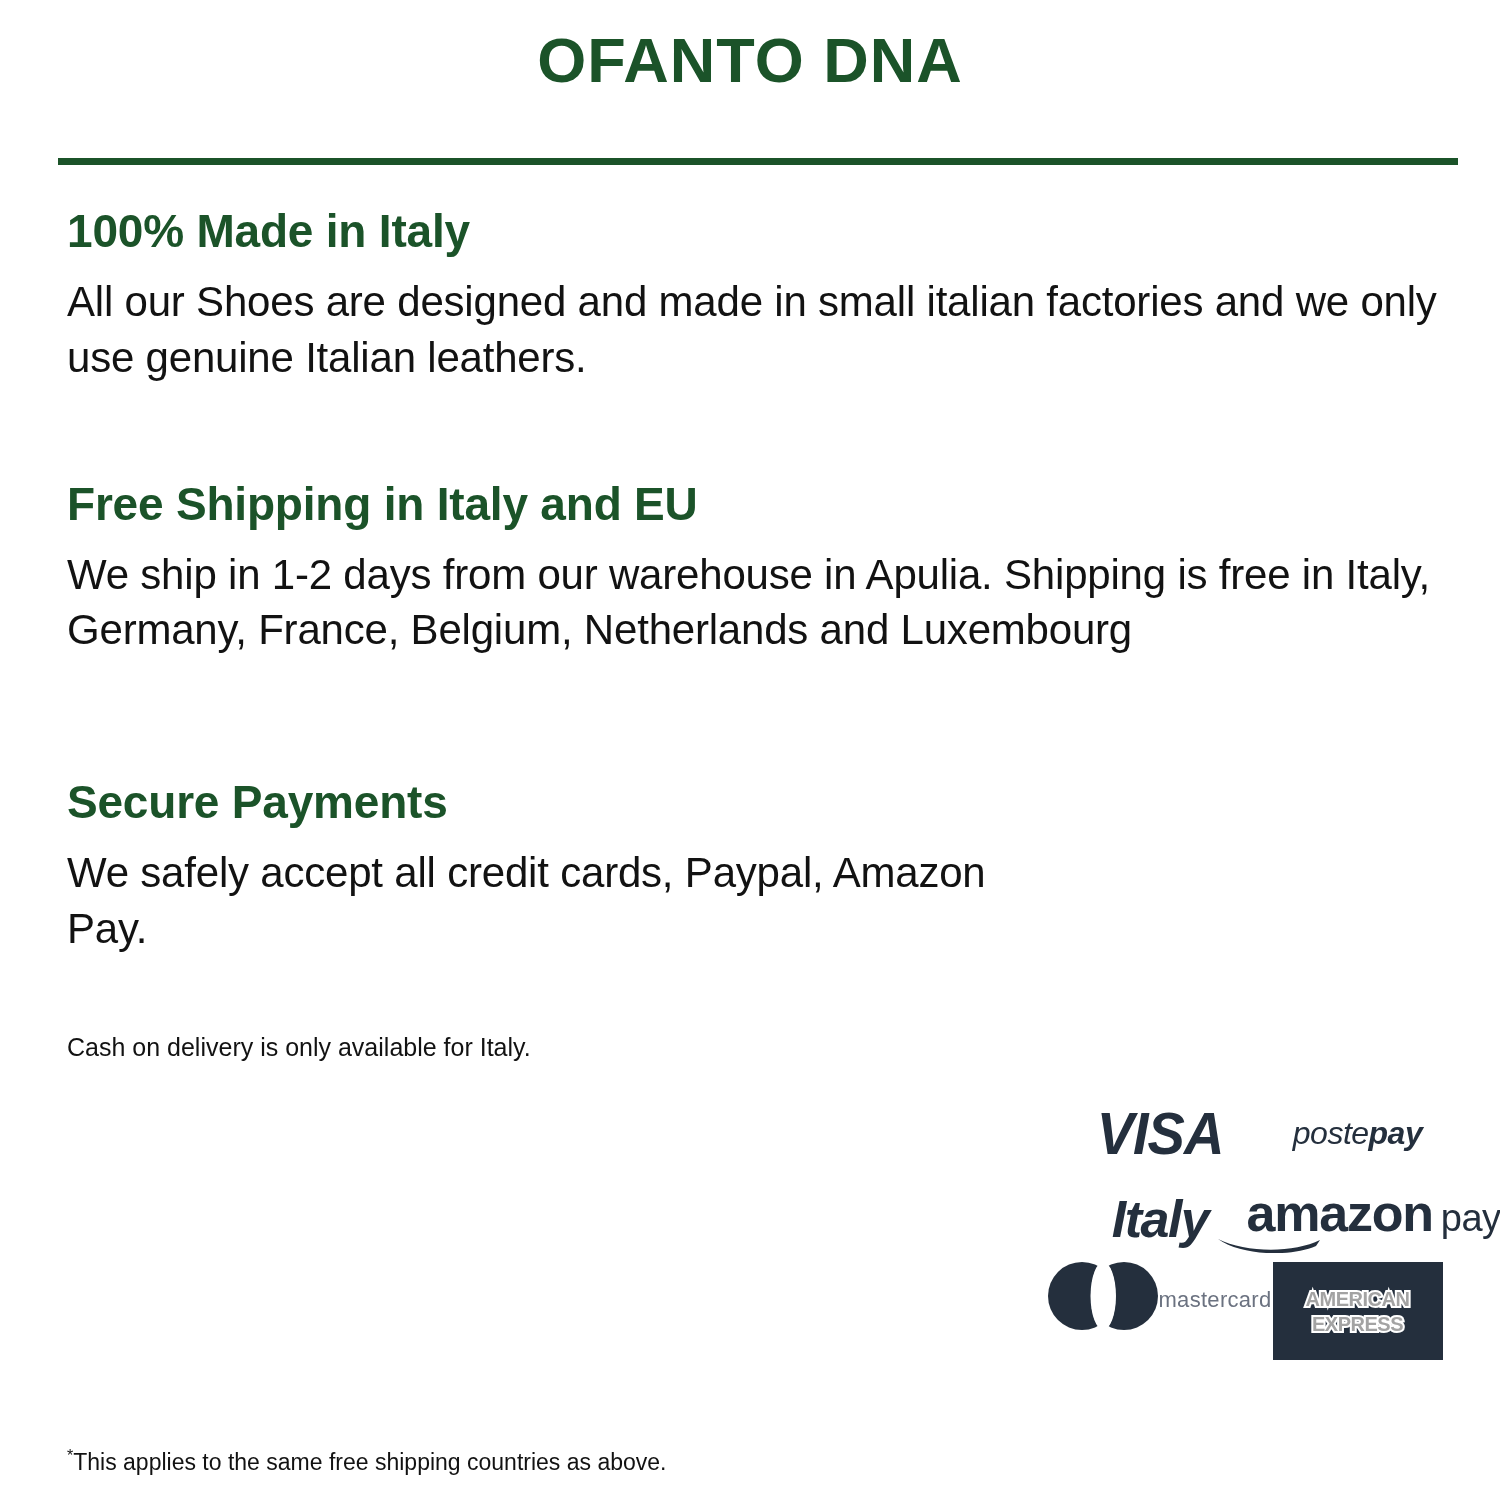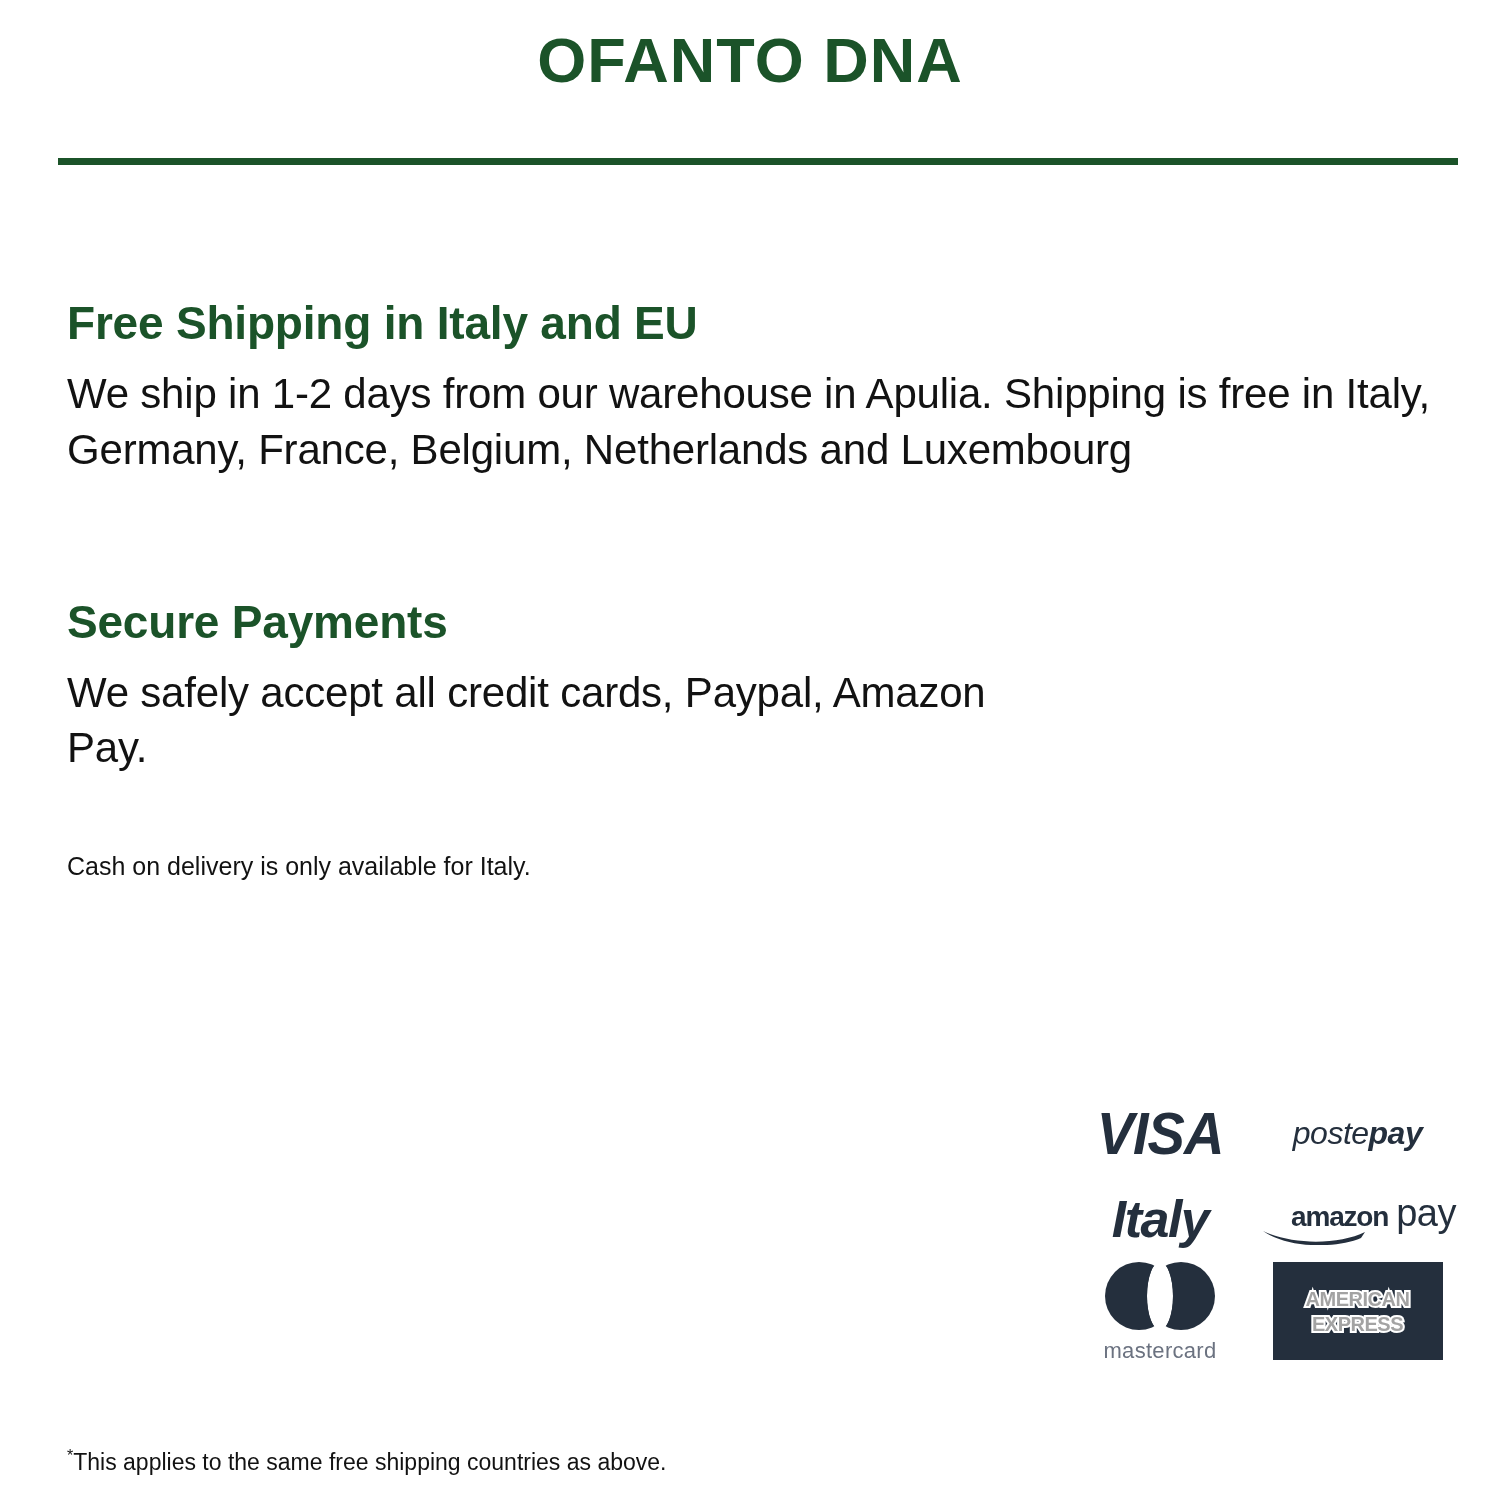--- a/index.html
+++ b/index.html
@@ -166,21 +166,21 @@
 
   
   .amazonpay {
     position: relative;
     font-family: "Liberation Sans", sans-serif;
     color: #242f3d;
     white-space: nowrap;
     padding-bottom: 12px;
   }
   .amazonpay .amz {
-    font-size: 28px;
+    font-size: 52px;
     font-weight: 700;
     letter-spacing: -1.2px;
     margin-left: 32px;
   }
   .amazonpay .pay {
     font-size: 38px;
     font-weight: 400;
     letter-spacing: -0.5px;
     margin-left: 8px;
   }
@@ -190,21 +190,21 @@
     bottom: 2px;
     width: 108px;
     height: 16px;
     overflow: hidden;
   }
   .amazonpay .smile svg { display: block; }
 
   
   .mastercard {
     display: flex;
-    flex-direction: column;
+    flex-direction: row;
     align-items: center;
   }
   .mc-marks {
     position: relative;
     width: 110px;
     height: 68px;
   }
   .mc-marks .c {
     position: absolute;
     top: 0;
@@ -260,20 +260,24 @@
 <body>
 
 <div class="page">
 
   <div class="header-title">OFANTO DNA</div>
 
   <div class="header-rule"></div>
 
   <div class="content">
 
+    <div class="section">
+      <div class="section-heading">100% Made in Italy</div>
+      <div class="section-body">All our Shoes are designed and made in small italian factories and we only use genuine Italian leathers.</div>
+    </div>
 
     <div class="gap-1"></div>
 
     <div class="section">
       <div class="section-heading">Free Shipping in Italy and EU</div>
       <div class="section-body">We ship in 1-2 days from our warehouse in Apulia. Shipping is free in Italy, Germany, France, Belgium, Netherlands and Luxembourg</div>
     </div>
 
     <div class="gap-2"></div>
 

